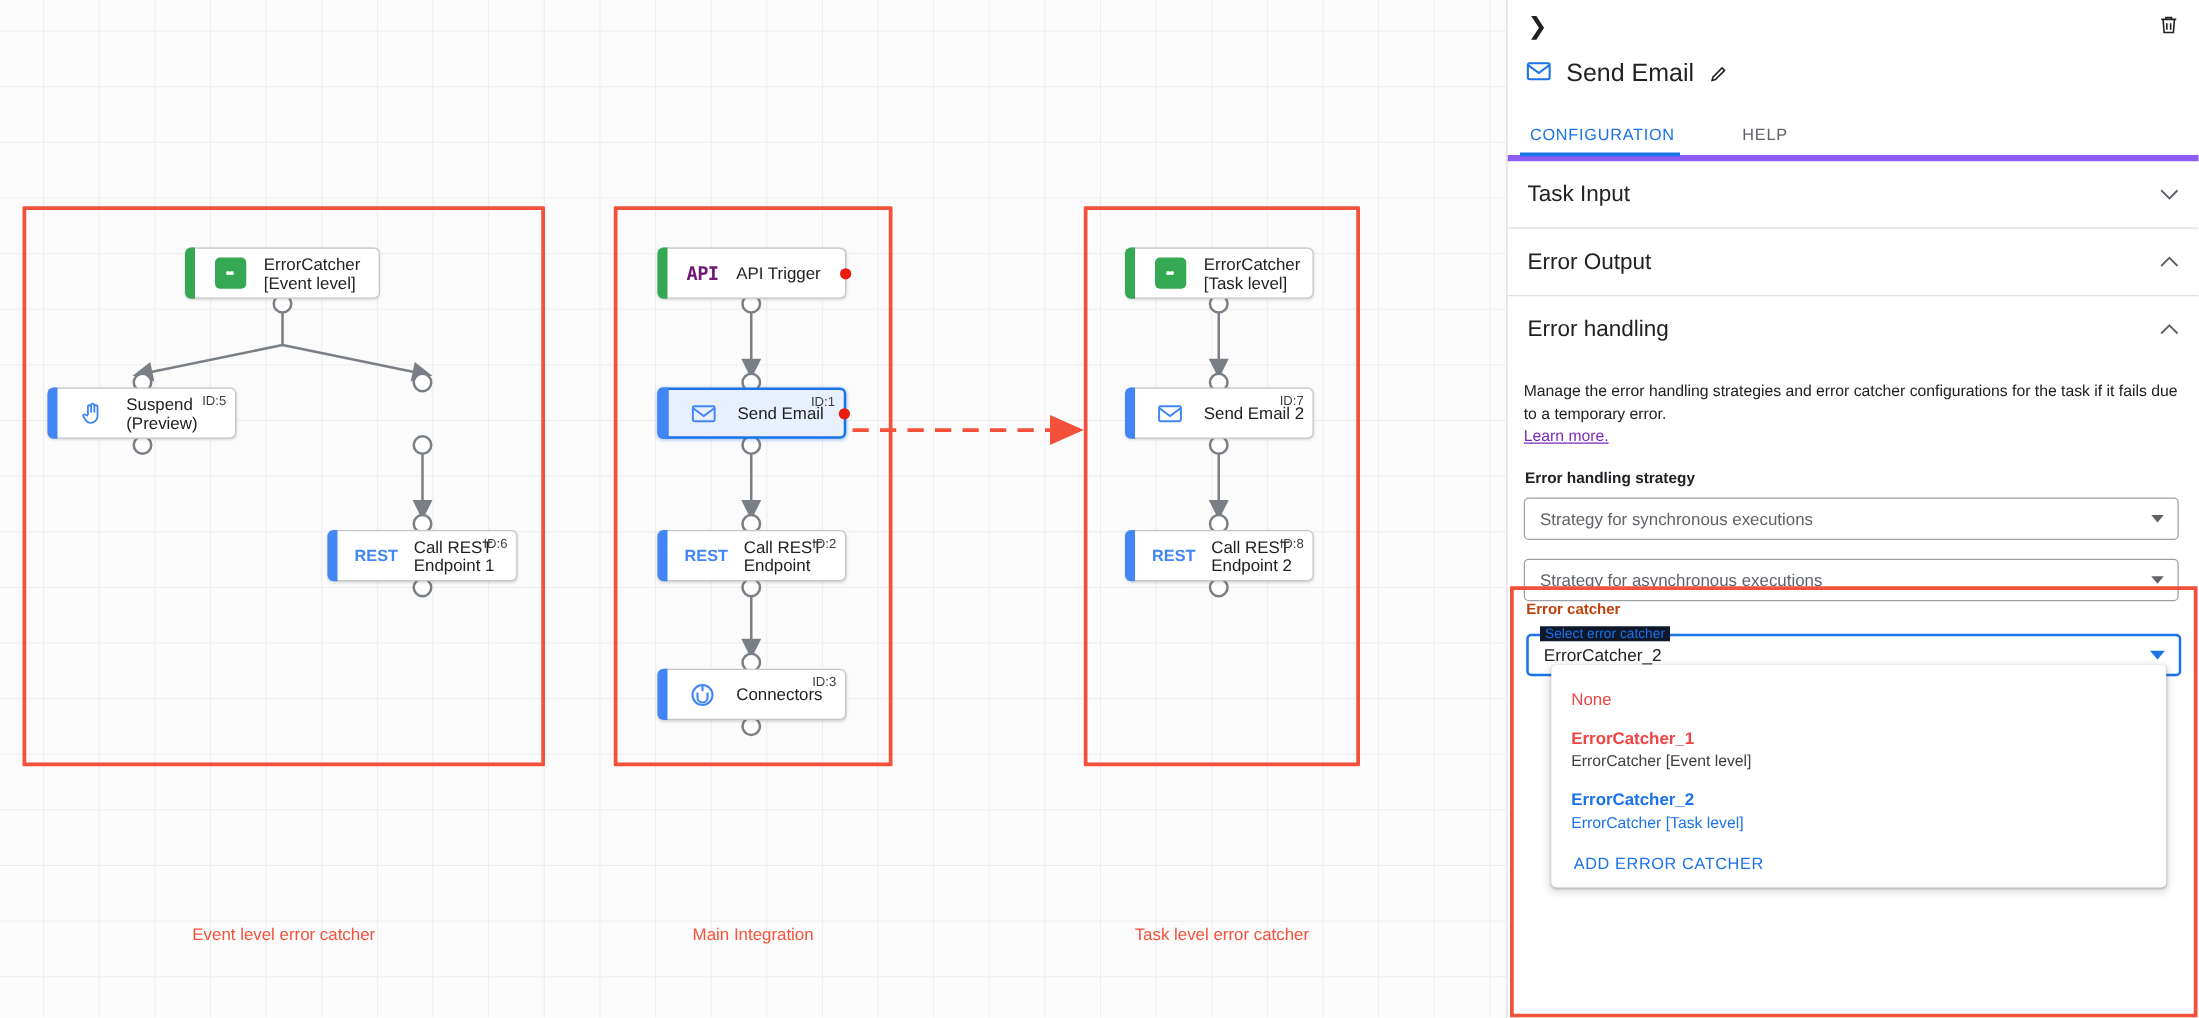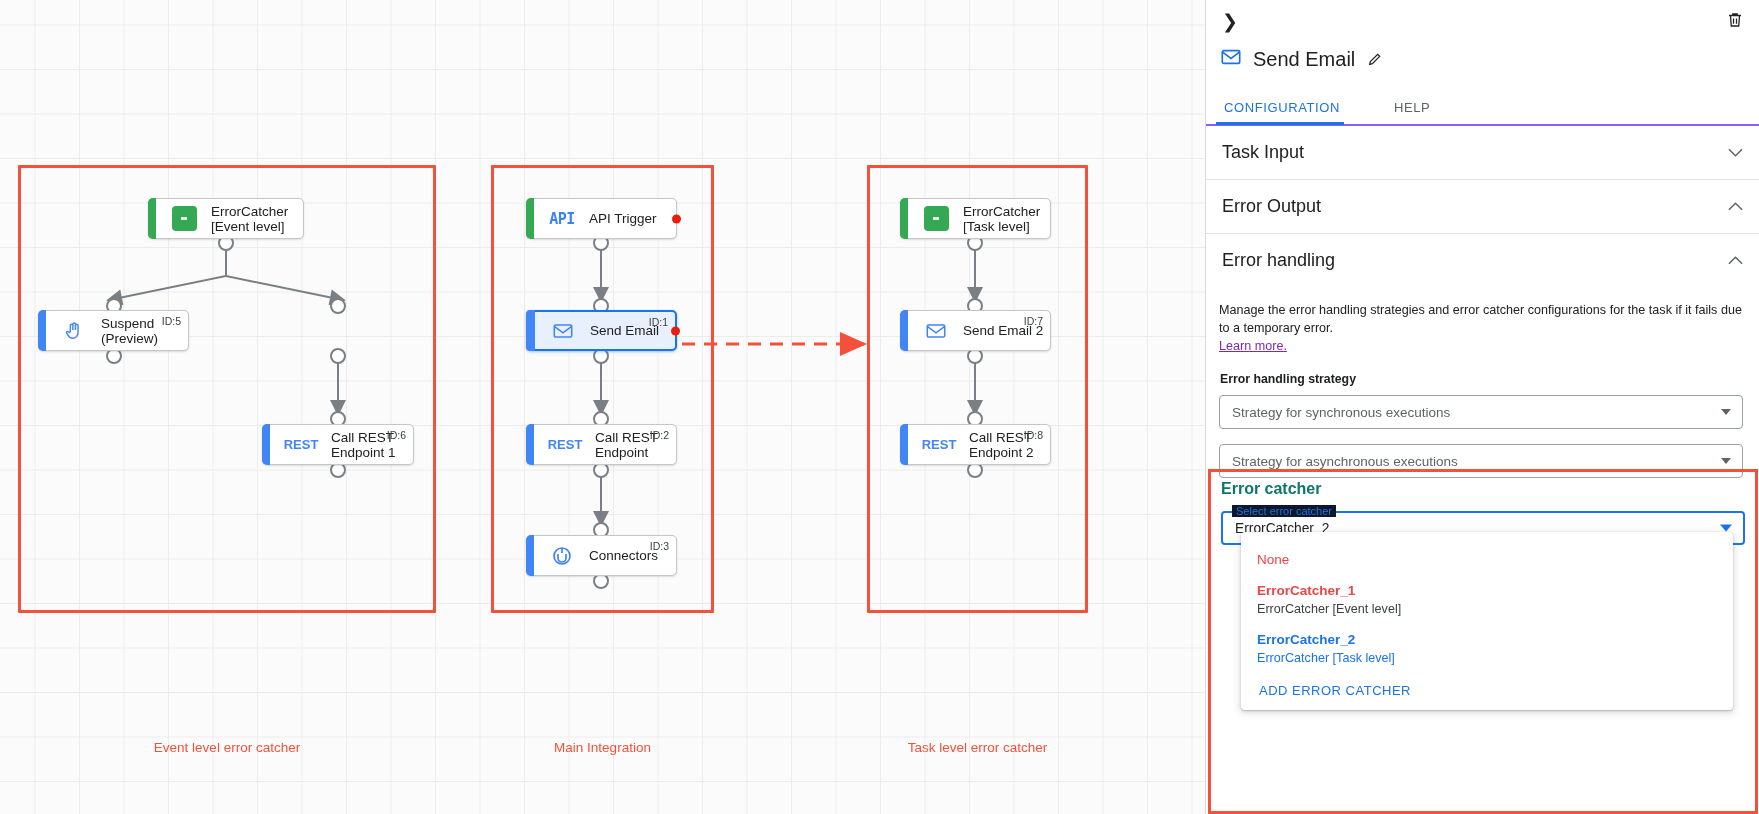--- a/index.html
+++ b/index.html
@@ -59,21 +59,21 @@
     white-space:pre-line;font-weight:400;
   }
   .node-id{
     position:absolute;right:7px;top:4px;font-size:10.5px;color:#3c4043;
   }
   .node-dot{
     position:absolute;right:-5px;top:50%;transform:translateY(-50%);
     width:9px;height:9px;border-radius:50%;background:#ea1c0d;
   }
   .api-badge{
-    font-family:"DejaVu Sans Mono",monospace;font-size:15px;color:#3b82f6;font-weight:700;
+    font-family:"DejaVu Sans Mono",monospace;font-size:15px;color:#701a75;font-weight:700;
     letter-spacing:-0.5px;
   }
   .sq-icon{
     width:25px;height:25px;background:#34a853;border-radius:4px;
     display:flex;align-items:center;justify-content:center;
   }
   .sq-icon i{display:block;width:3px;height:3px;background:#fff;border-radius:1px;margin:1px 0;}
 
   
   #panel{
@@ -92,21 +92,21 @@
     display:flex;align-items:center;justify-content:center;cursor:pointer;
   }
   .panel-title-row{
     display:flex;align-items:center;padding:0 0 0 14px;height:38px;
   }
   .panel-title{
     font-size:20px;color:#202124;margin-left:11px;font-weight:400;
   }
   .edit-btn{margin-left:12px;cursor:pointer;display:flex;align-items:center;}
   .tabs{
-    display:flex;border-bottom:2px solid #8b5cf6;margin-top:12px;padding-left:14px;
+    display:flex;border-bottom:5px solid #8b5cf6;margin-top:12px;padding-left:14px;
   }
   .tab{
     font-size:13px;letter-spacing:.6px;padding:10px 22px 9px 4px;margin-right:28px;
     color:#5f6368;cursor:pointer;font-weight:500;position:relative;
   }
   .tab.active{color:#1a73e8;}
   .tab.active:after{
     content:"";position:absolute;left:-4px;right:18px;bottom:-1px;height:3px;background:#1a73e8;
   }
   .accordion{
@@ -129,21 +129,21 @@
     position:absolute;right:11px;top:50%;transform:translateY(-50%);
     width:0;height:0;border-left:5px solid transparent;border-right:5px solid transparent;
     border-top:6px solid #5f6368;
   }
   
   #ec-region{
     position:absolute;left:2px;top:469px;width:550px;height:345px;
     border:3px solid #f4513a;box-sizing:border-box;
   }
   #ec-inner{position:absolute;left:10px;top:8px;right:10px;}
-  .ec-title{font-size:16px;font-weight:700;color:#0f766e;margin-bottom:13px;}
+  .ec-title{font-size:12px;font-weight:700;color:#c2410c;margin-bottom:13px;}
   .ec-select{
     position:relative;height:34px;border:2px solid #1a73e8;border-radius:4px;
     display:flex;align-items:center;padding:0 12px;box-sizing:border-box;
     color:#202124;font-size:13.8px;background:#fff;cursor:pointer;
   }
   .ec-floating-label{
     position:absolute;left:9px;top:-8px;background:#0f172a;padding:0 4px;
     font-size:11px;color:#1a73e8;
   }
   .ec-select .arrow-blue{

